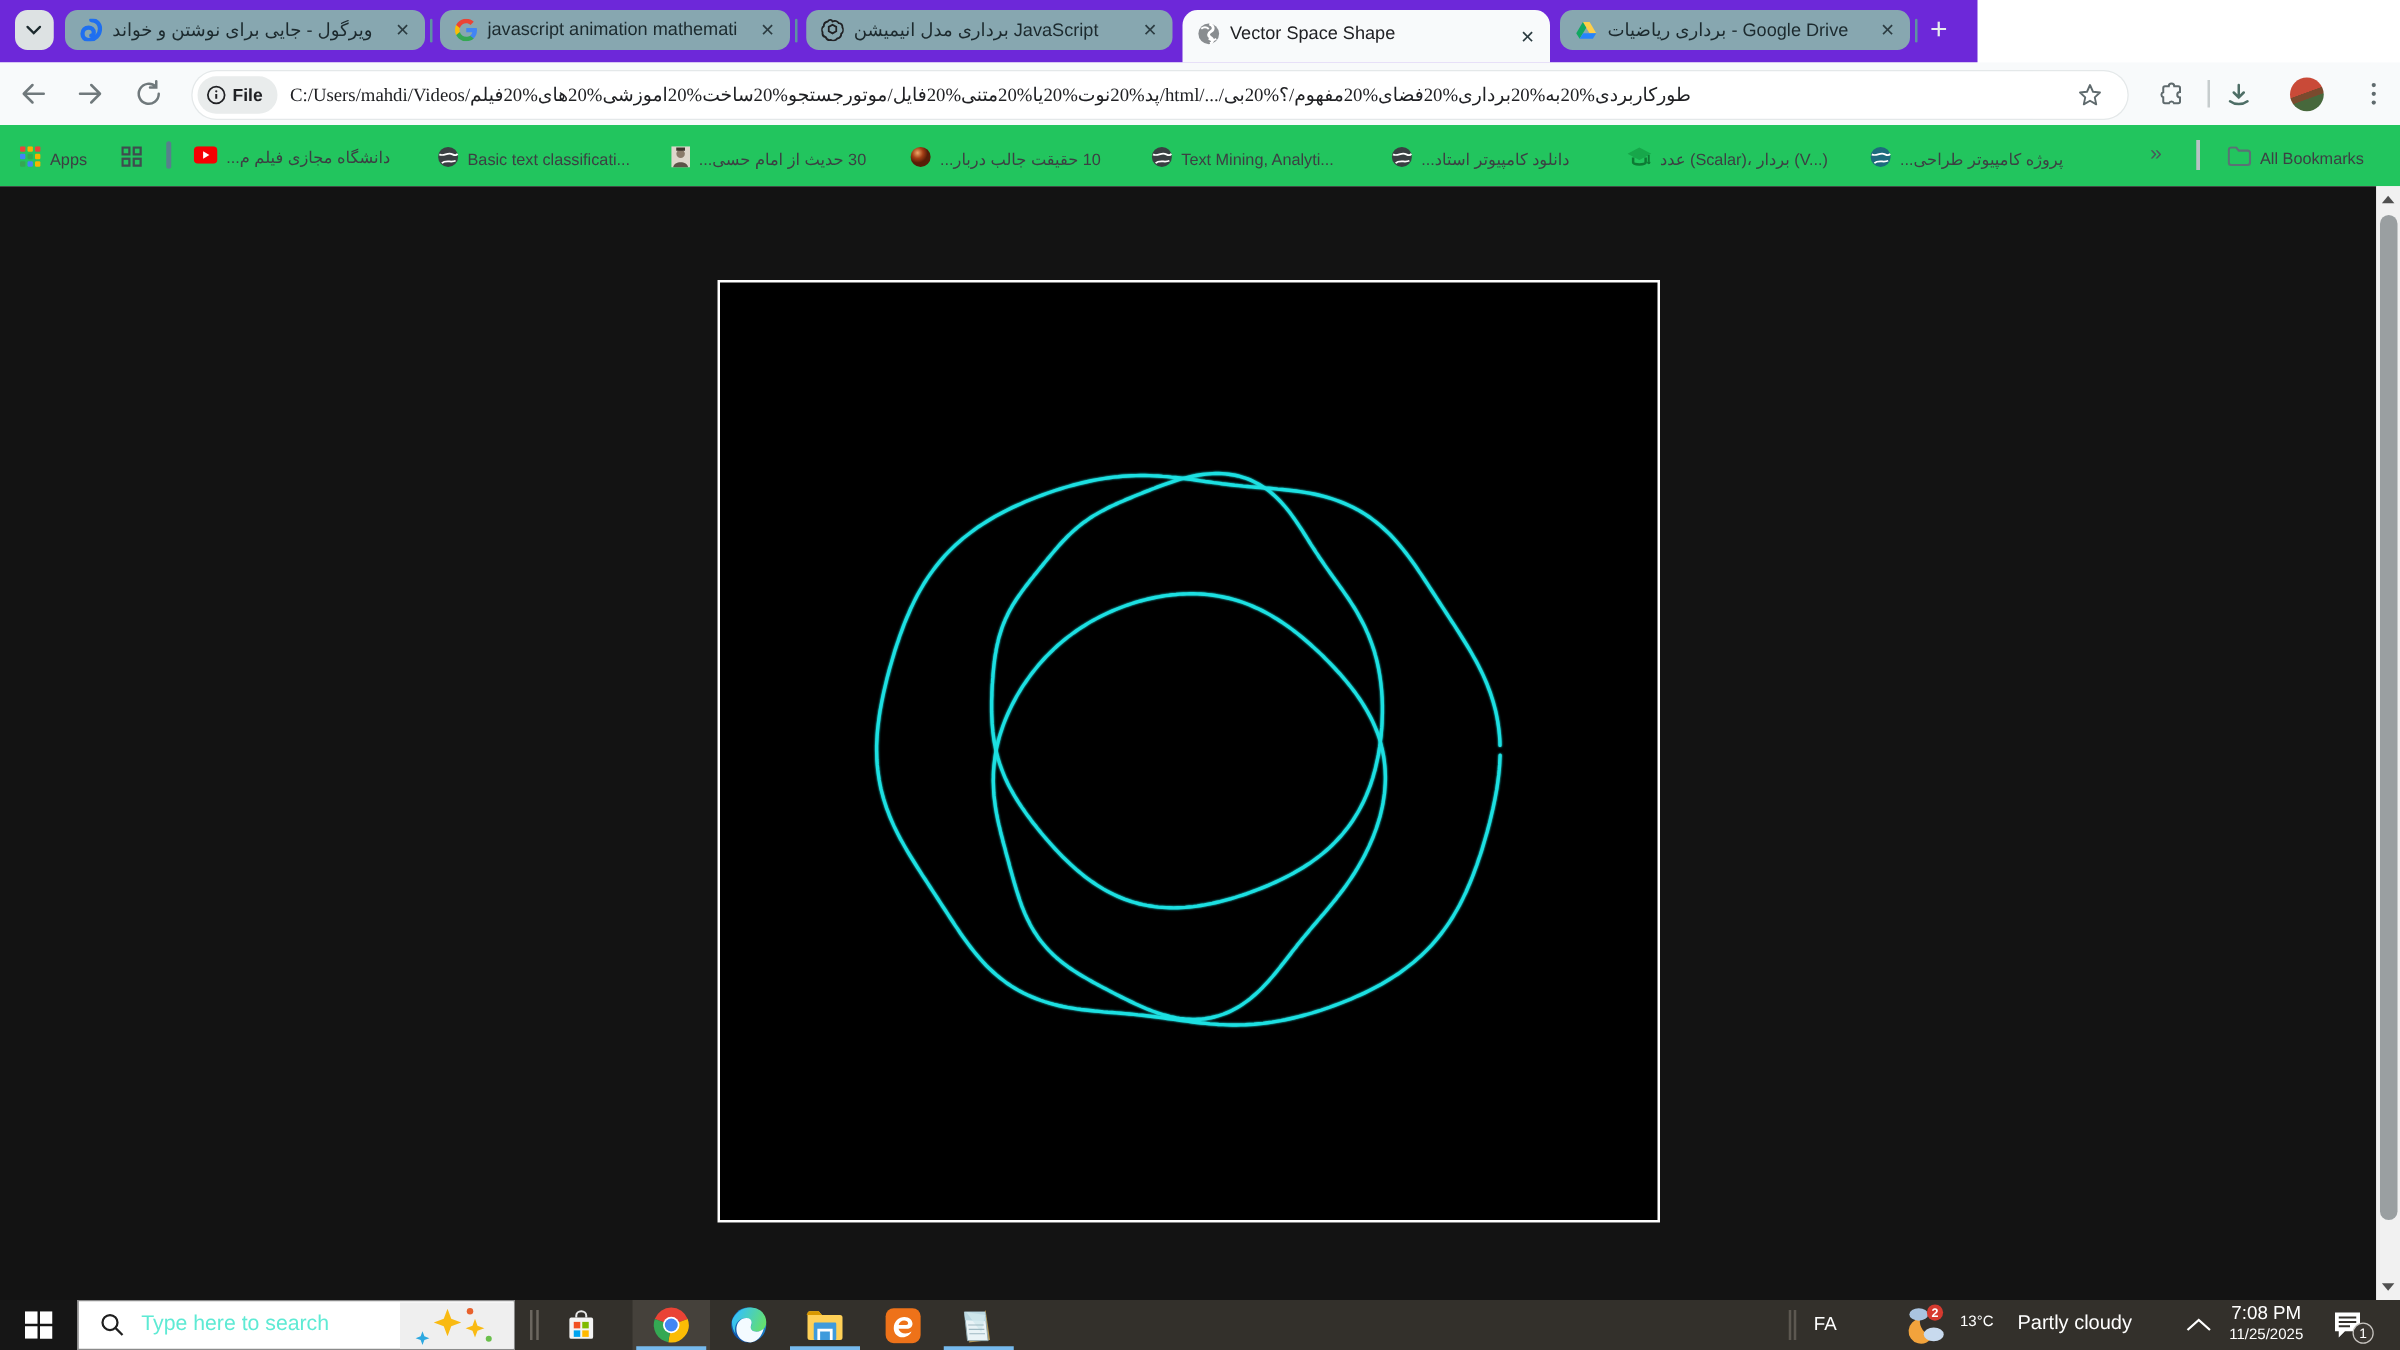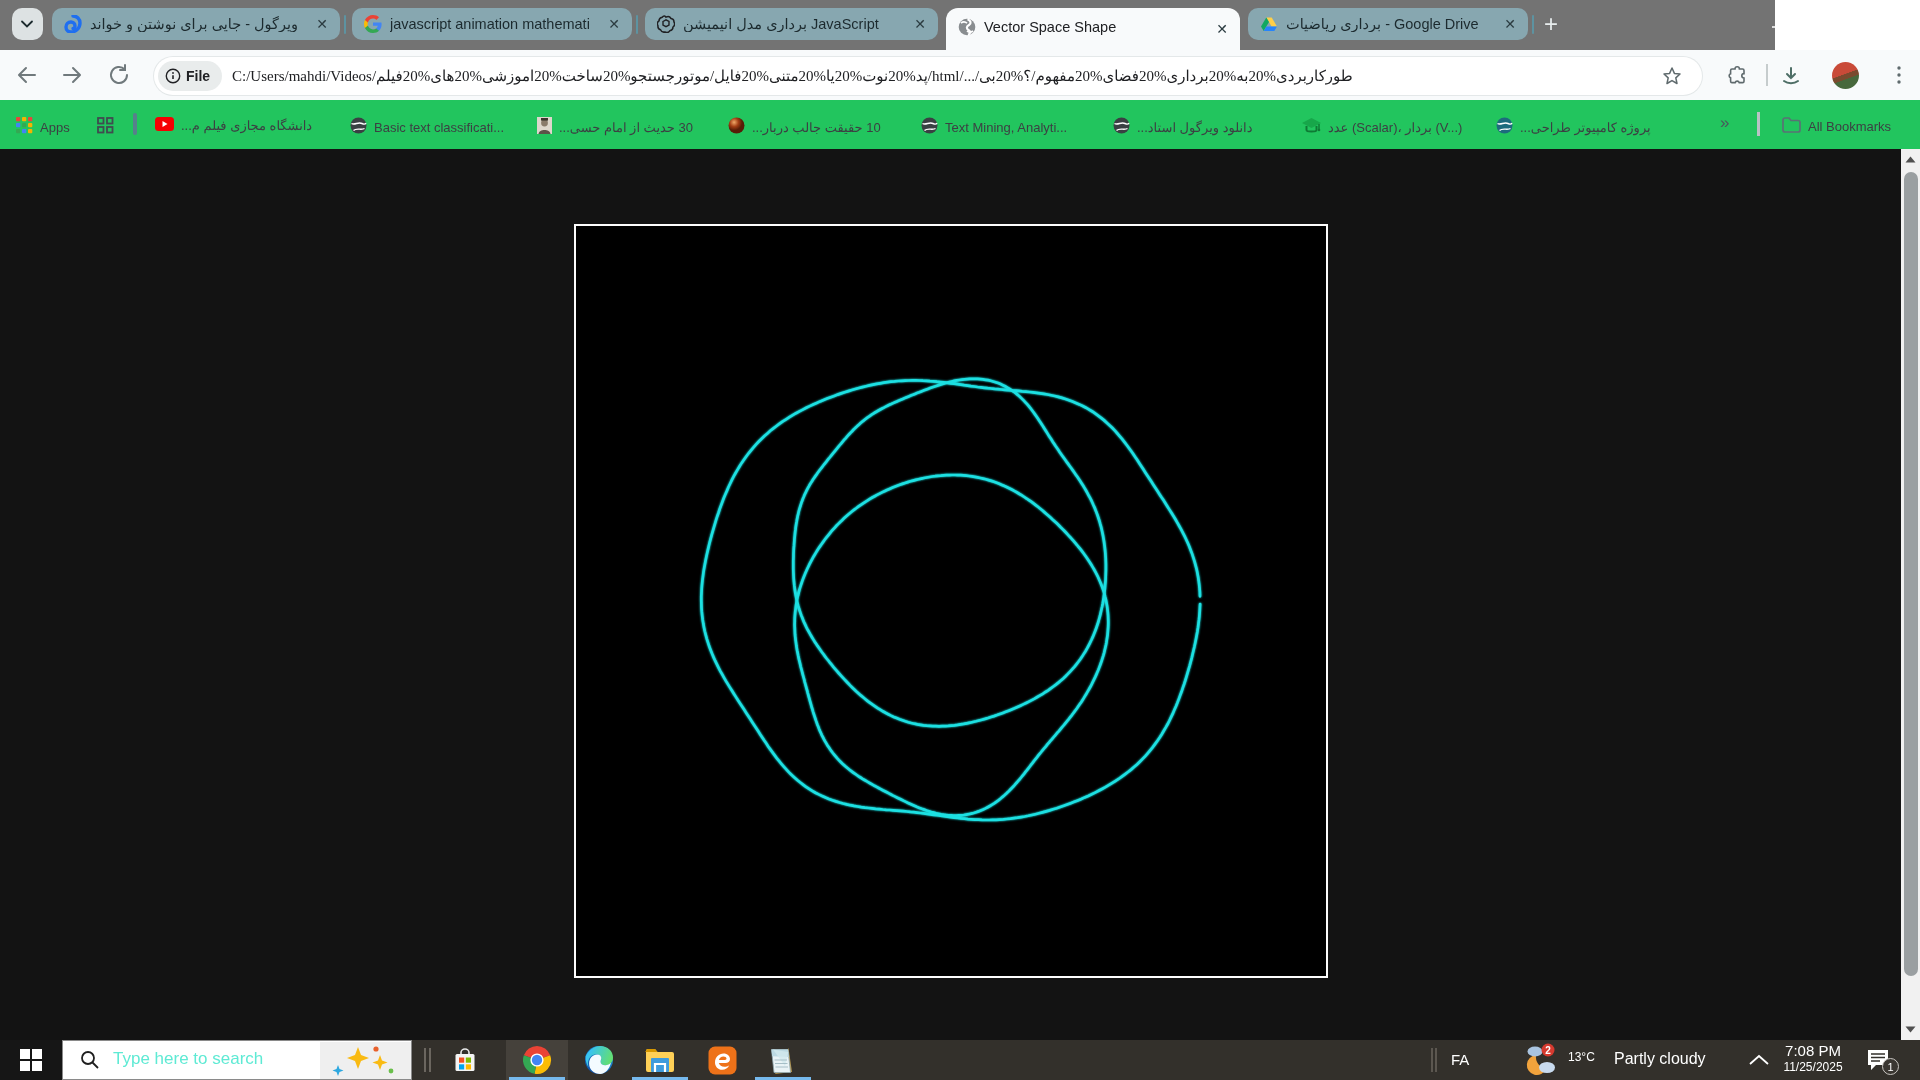--- a/index.html
+++ b/index.html
@@ -1,17 +1,17 @@
 <!DOCTYPE html>
 <html><head>
 <meta charset="utf-8">
 <style>
 * { margin:0; padding:0; box-sizing:border-box; }
 html,body { width:1920px; height:1080px; overflow:hidden; font-family:"Liberation Sans",sans-serif; background:#fff; }
-.tabbar { position:absolute; left:0; top:0; width:1775px; height:50px; background:#737373; }
+.tabbar { position:absolute; left:0; top:0; width:1582px; height:50px; background:#6d28d9; }
 .tsearch { position:absolute; left:12px; top:8px; width:31px; height:32px; border-radius:10px; background:#dde2e3; }
 .tab { position:absolute; top:8px; height:32px; border-radius:10px; background:#87a7b0; }
 .tab.active { background:#f8fafb; height:42px; border-radius:12px 12px 0 0; }
 .tab .fav { position:absolute; left:12px; top:7px; width:18px; height:18px; }
 .tab.active .fav { top:10px; }
 .tab .ttl { position:absolute; left:38px; top:8px; font-size:14.5px; color:#1c2a2e; white-space:nowrap; overflow:hidden; }
 .tab.active .ttl { color:#202124; top:11px; }
 .tab .cls { position:absolute; right:10px; top:8px; width:16px; height:16px; color:#2b3b40; font-size:14px; line-height:16px; text-align:center; }
 .tab.active .cls { top:13px; }
 .tabsep { position:absolute; top:15px; width:2px; height:19px; background:#5d93a1; border-radius:1px; }
@@ -181,21 +181,21 @@
           </defs>
           <circle cx="8.5" cy="8.5" r="8" fill="url(#sph)"></circle>
         </svg></span><span style="vertical-align:middle;direction:rtl;display:inline-block;">10 حقیقت جالب دربار...</span></div>
     <div class="bm" style="left:921px;"><span style="vertical-align:middle;display:inline-block;margin-right:7px;"><svg width="17" height="17" viewBox="0 0 17 17">
           <circle cx="8.5" cy="8.5" r="8" fill="#3a4043"></circle>
           <path d="M1.5 6.5 C5 8.5 8 4.5 12 6.5 C14 7.5 15.5 7 16 6 M3.5 13.5 C6.5 10.5 11.5 13.5 14.5 11.5" stroke="#fff" stroke-width="1.4" fill="none"></path>
         </svg></span><span style="vertical-align:middle;display:inline-block;">Text Mining, Analyti...</span></div>
     <div class="bm" style="left:1113px;"><span style="vertical-align:middle;display:inline-block;margin-right:7px;"><svg width="17" height="17" viewBox="0 0 17 17">
           <circle cx="8.5" cy="8.5" r="8" fill="#3a4043"></circle>
           <path d="M1.5 6.5 C5 8.5 8 4.5 12 6.5 C14 7.5 15.5 7 16 6 M3.5 13.5 C6.5 10.5 11.5 13.5 14.5 11.5" stroke="#fff" stroke-width="1.4" fill="none"></path>
-        </svg></span><span style="vertical-align:middle;direction:rtl;display:inline-block;">دانلود ویرگول استاد...</span></div>
+        </svg></span><span style="vertical-align:middle;direction:rtl;display:inline-block;">دانلود کامپیوتر استاد...</span></div>
     <div class="bm" style="left:1302px;"><span style="vertical-align:middle;display:inline-block;margin-right:7px;"><svg width="19" height="17" viewBox="0 0 19 17">
           <path d="M9.5 1 L19 6 L9.5 11 L0 6 Z" fill="#17a74a"></path>
           <path d="M4.5 9 V13 C4.5 15 14.5 15 14.5 13 V9" fill="none" stroke="#0e7a34" stroke-width="2"></path>
           <path d="M17 7 V12" stroke="#0e7a34" stroke-width="1.5"></path>
           <circle cx="17" cy="13" r="1.3" fill="#0e7a34"></circle>
         </svg></span><span style="vertical-align:middle;display:inline-block;">عدد (Scalar)، بردار (V...)</span></div>
     <div class="bm" style="left:1496px;"><span style="vertical-align:middle;display:inline-block;margin-right:7px;"><svg width="17" height="17" viewBox="0 0 17 17">
           <circle cx="8.5" cy="8.5" r="8" fill="#1d6b7d"></circle>
           <path d="M1.5 6.5 C5 8.5 8 4.5 12 6.5 C14 7.5 15.5 7 16 6 M3.5 13.5 C6.5 10.5 11.5 13.5 14.5 11.5" stroke="#fff" stroke-width="1.4" fill="none"></path>
         </svg></span><span style="vertical-align:middle;direction:rtl;display:inline-block;">پروژه کامپیوتر طراحی...</span></div>

